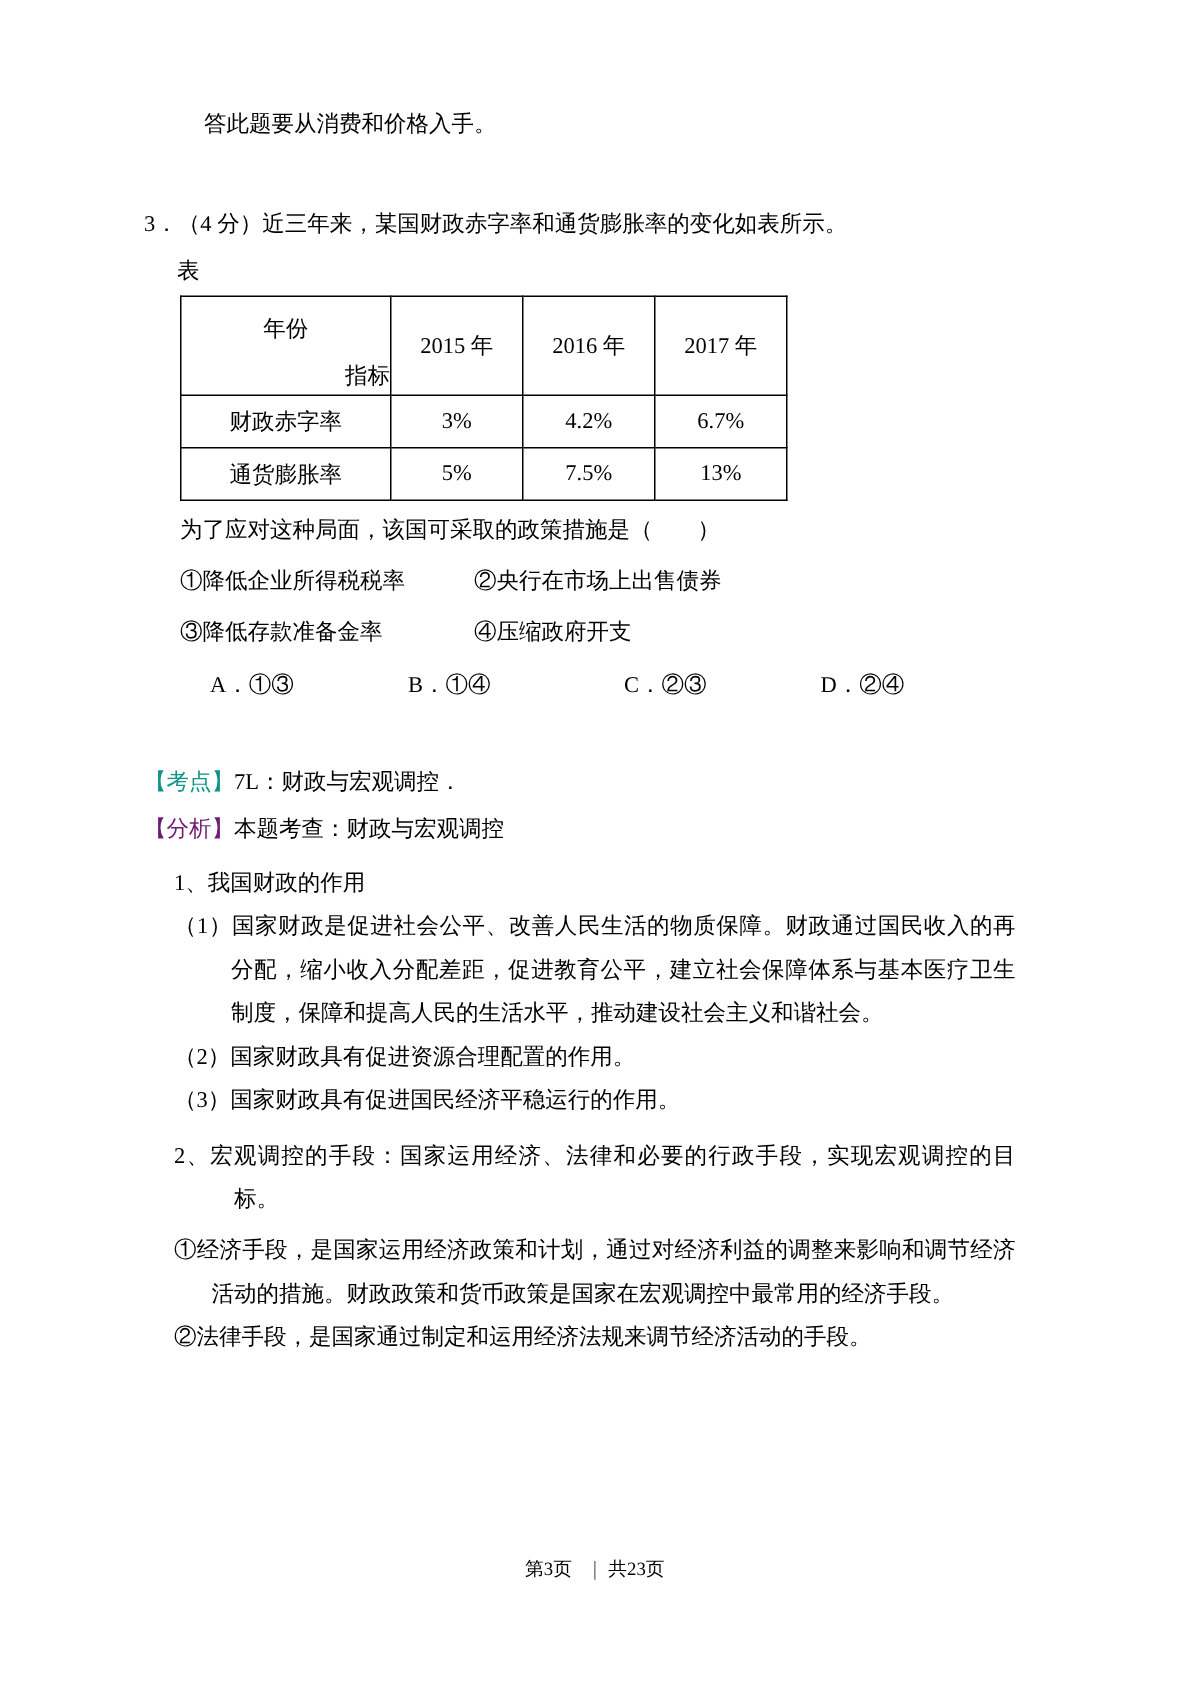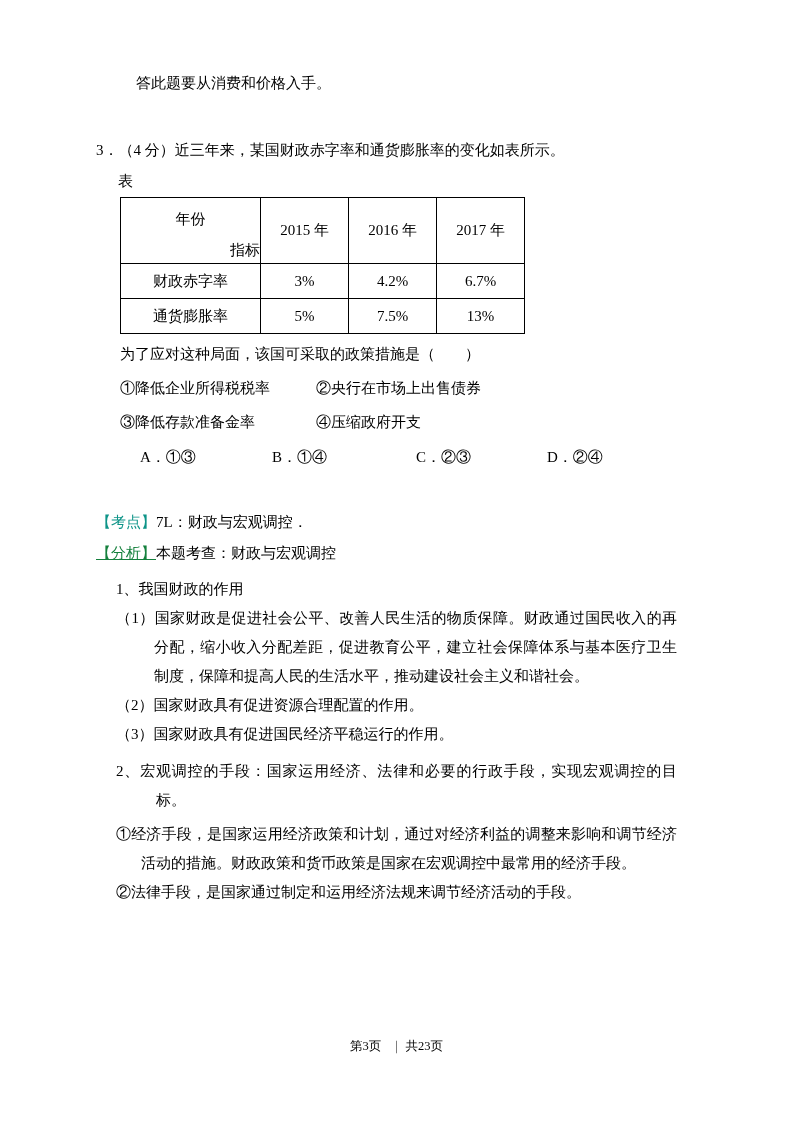--- a/index.html
+++ b/index.html
@@ -33,21 +33,21 @@
   .prompt  { margin-top:6px; margin-left:24px; }
   .choice-line { margin-top:5px; margin-left:24px; }
   .choice-left { display:inline-block; width:196px; }
   .answer-line { margin-top:6px; padding-left:44px; }
   .answer-line span { display:inline-block; }
   .ans-a { width:132px; } .ans-b { width:144px; } .ans-c { width:131px; }
 
   .kaodian { margin-top:36px; }
   .fenxi   { margin-top:2px; }
   .kd-label { color:#0e9488; }
-  .fx-label { color:#15803d;text-decoration:underline; }
+  .fx-label { color:#701a75; }
 
   .para { margin-top:0; text-align:justify;margin-left:20px; }
   .para-first { margin-top:7px; }
   .mt8 { margin-top:8px; }
   .mt5 { margin-top:5px; }
   .hang40 { padding-left:40px; text-indent:-40px; }
   .hang38 { padding-left:38px; text-indent:-38px; }
   .hang25 { padding-left:25px; text-indent:-25px; }
 
   .footer {

